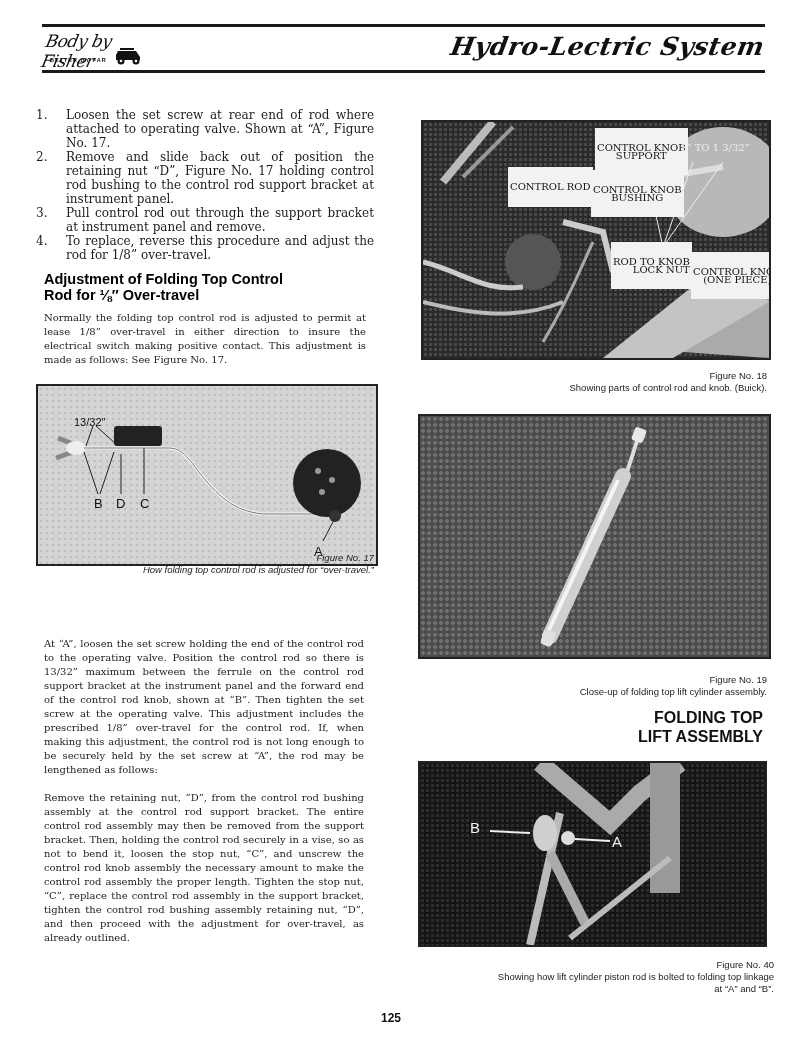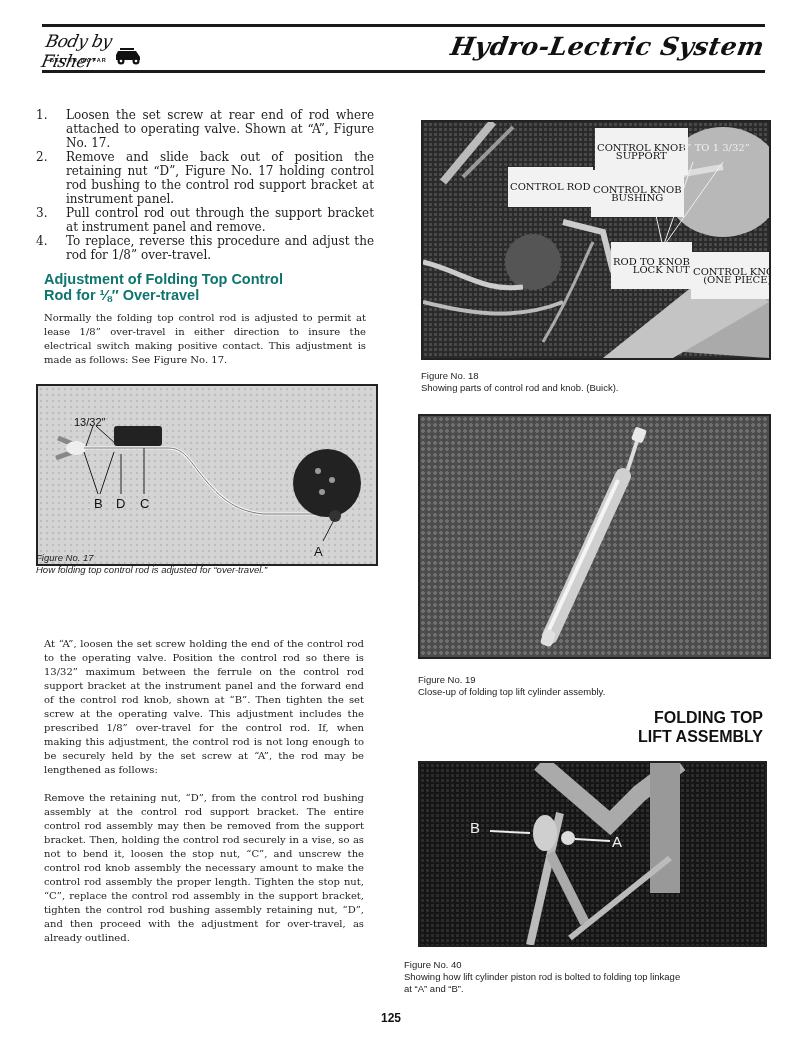--- a/index.html
+++ b/index.html
@@ -15,24 +15,24 @@
   .logo-tag { position: absolute; left: 6px; top: 26px; font-family: "Liberation Sans", sans-serif; font-size: 5.5px; font-weight: bold; letter-spacing: 1px; color: #111; }
   .logo-car { position: absolute; left: 70px; top: 16px; width: 30px; height: 18px; }
   .page-title { position: absolute; right: 36px; top: 32px; font-family: "DejaVu Serif", serif; font-style: italic; font-weight: bold; font-size: 25px; transform: skewX(-10deg); color: #111; letter-spacing: 0.5px; }
 
   
   .col-left { position: absolute; left: 36px; top: 108px; width: 338px; }
   .steps { margin: 0; padding: 0; list-style: none; font-size: 12px; line-height: 14px; }
   .steps li { display: flex; margin: 0; }
   .steps .num { width: 30px; flex: 0 0 30px; }
   .steps .txt { flex: 1; text-align: justify; }
-  .heading { font-family: "Liberation Sans", sans-serif; font-weight: bold; font-size: 14.5px; line-height: 16px; margin: 9px 0 2px 8px; color: #0f766e; }
+  .heading { font-family: "Liberation Sans", sans-serif; font-weight: bold; font-size: 14.5px; line-height: 16px; margin: 9px 0 2px 8px; color: #000000; }
   .para { font-size: 10px; line-height: 14px; text-align: justify; margin: 8px; }
   .photo { position: absolute; border: 2px solid #222; overflow: hidden; }
-  .caption { position: absolute; font-family: "Liberation Sans", sans-serif; font-size: 9.5px; line-height: 12px; text-align: left; color: #222; }
+  .caption { position: absolute; font-family: "Liberation Sans", sans-serif; font-size: 9.5px; line-height: 12px; text-align: right; color: #222; }
 
   .fig17 { left: 36px; top: 384px; width: 338px; height: 178px; background: #d4d4d4;
     background-image: radial-gradient(#bdbdbd 1.4px, transparent 1.6px); background-size: 6px 6px; }
   .fig18 { left: 421px; top: 120px; width: 346px; height: 236px; background: #2a2a2a;
     background-image: radial-gradient(#4a4a4a 1.4px, transparent 1.6px); background-size: 5px 5px; }
   .fig19 { left: 418px; top: 414px; width: 349px; height: 241px; background: #4c4c4c;
     background-image: radial-gradient(#707070 1.8px, transparent 2px); background-size: 6px 6px; }
   .fig20 { left: 418px; top: 761px; width: 345px; height: 182px; background: #151515;
     background-image: radial-gradient(#2e2e2e 1.4px, transparent 1.6px); background-size: 5px 5px; }
 

